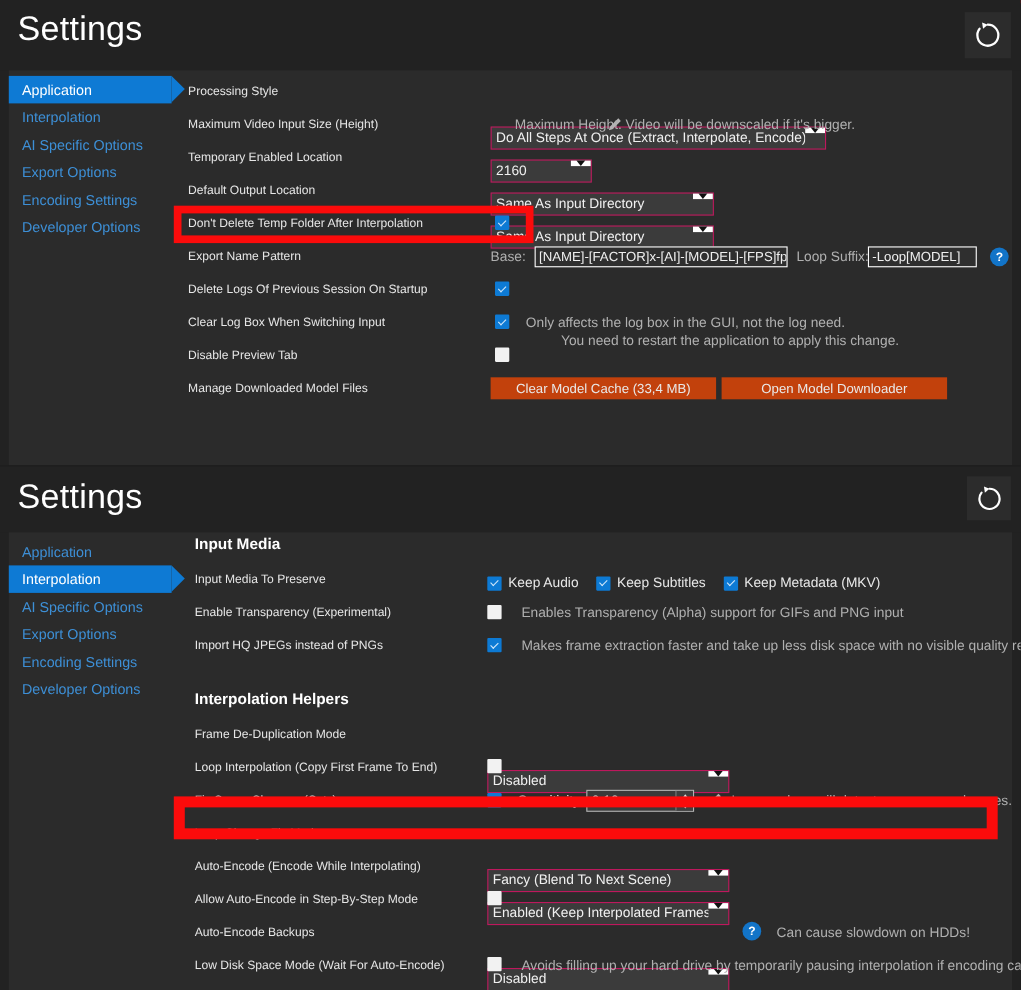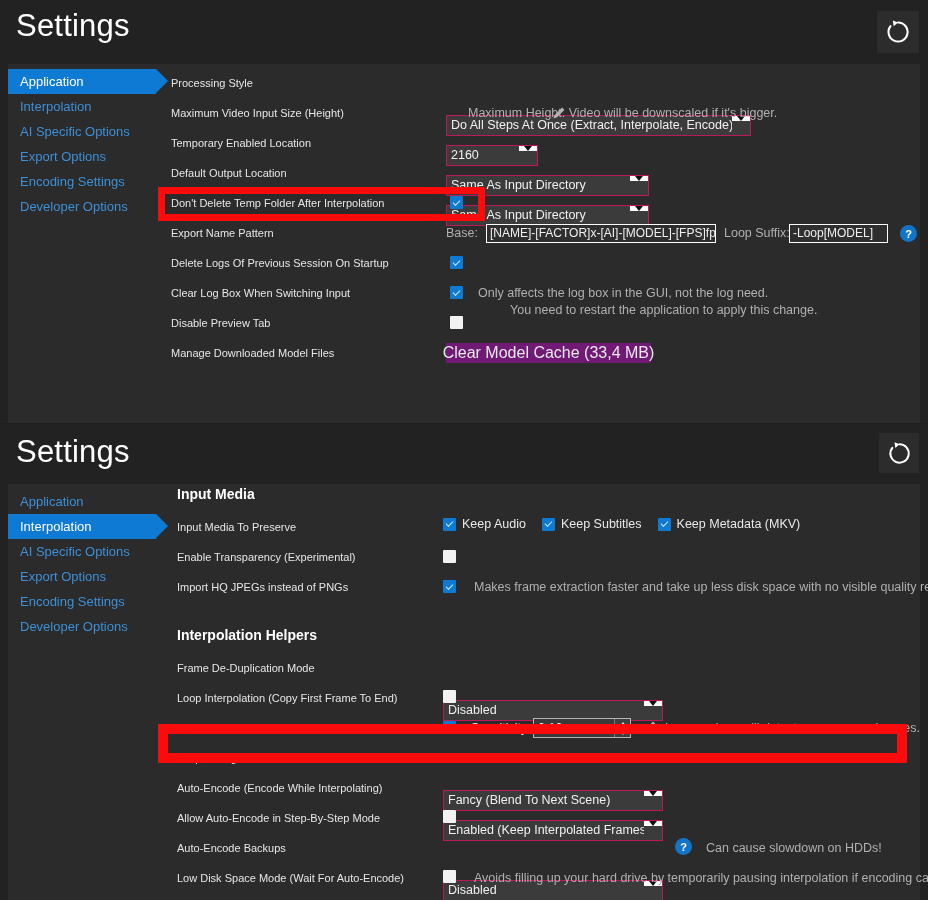--- a/index.html
+++ b/index.html
@@ -104,21 +104,21 @@
   .cb.on { background: #0d7ad4; }
   .cb.off { background: #f2f2f2; }
   .cb.on::after {
     content: ""; position: absolute; left: 3px; top: 3.5px;
     width: 6px; height: 3px;
     border-left: 1.6px solid #cfe6fa; border-bottom: 1.6px solid #cfe6fa;
     transform: rotate(-45deg);
   }
 
   
-  .cbgroup { position: absolute; display: flex; align-items: flex-start; }
+  .cbgroup { position: absolute; display: flex; align-items: flex-end; }
   .cbgroup .item { display: flex; align-items: center; margin-right: 16px; }
   .cbgroup .box {
     position: relative; width: 13px; height: 13px; background: #0d7ad4;
     border-radius: 1px; margin-right: 6px; cursor: pointer;
   }
   .cbgroup .box::after {
     content: ""; position: absolute; left: 3px; top: 3.5px;
     width: 6px; height: 3px;
     border-left: 1.6px solid #cfe6fa; border-bottom: 1.6px solid #cfe6fa;
     transform: rotate(-45deg);
@@ -148,22 +148,22 @@
   .spin .btns span {
     flex: 1 1 50%; display: flex; align-items: center; justify-content: center; cursor: pointer;
   }
   .spin .btns span i { width: 0; height: 0; border-left: 3.5px solid transparent; border-right: 3.5px solid transparent; display: block; }
   .spin .btns .up i { border-bottom: 4px solid #e0e0e0; }
   .spin .btns .dn i { border-top: 4px solid #e0e0e0; }
 
   
   .pbtn {
     position: absolute; height: 20px;
-    background: #701a75; color: #e9e9e9;
-    font-size: 16px; display: flex; align-items: center; justify-content: center;
+    background: #c2410c; color: #e9e9e9;
+    font-size: 12px; display: flex; align-items: center; justify-content: center;
     cursor: pointer; white-space: nowrap;
   }
 
   
   .pencil { position: absolute; cursor: pointer; }
 
   
   .help {
     position: absolute; width: 17px; height: 17px; border-radius: 50%;
     background: #1274c8; color: #ffffff; font-size: 11px; font-weight: bold;
@@ -284,20 +284,21 @@
         <div class="row" style="top:248px;">
           <div class="lbl">Disable Preview Tab</div>
         </div>
         <div class="cb off" style="left:279px; top:252px;"></div>
         <div class="hint" style="left:307px; top:235px;margin-left:32px;">You need to restart the application to apply this change.</div>
 
         <div class="row" style="top:278px;">
           <div class="lbl">Manage Downloaded Model Files</div>
         </div>
         <div class="pbtn" style="left:275px; top:279px; width:205px;">Clear Model Cache (33,4 MB)</div>
+        <div class="pbtn" style="left:485px; top:279px; width:205px;">Open Model Downloader</div>
 
       </div>
     </div>
 
     <div class="redbox" style="left:158px; top:187px; width:327px; height:34px;"></div>
   </div>
 
   <div class="panel panel-b">
 
     <div class="titlebar">
@@ -342,20 +343,21 @@
           <div class="item">
             <div class="box"></div>
             <div class="txt">Keep Metadata (MKV)</div>
           </div>
         </div>
 
         <div class="row" style="top:62px;">
           <div class="lbl">Enable Transparency (Experimental)</div>
         </div>
         <div class="cb off" style="left:266px; top:66px;"></div>
+        <div class="hint" style="left:297px; top:62px;">Enables Transparency (Alpha) support for GIFs and PNG input</div>
 
         <div class="row" style="top:92px;">
           <div class="lbl">Import HQ JPEGs instead of PNGs</div>
         </div>
         <div class="cb on" style="left:266px; top:96px;"></div>
         <div class="hint" style="left:297px; top:92px;">Makes frame extraction faster and take up less disk space with no visible quality reduction.</div>
 
         <div class="section-head" style="left:0; top:143px;">Interpolation Helpers</div>
 
         <div class="row" style="top:173px;">

